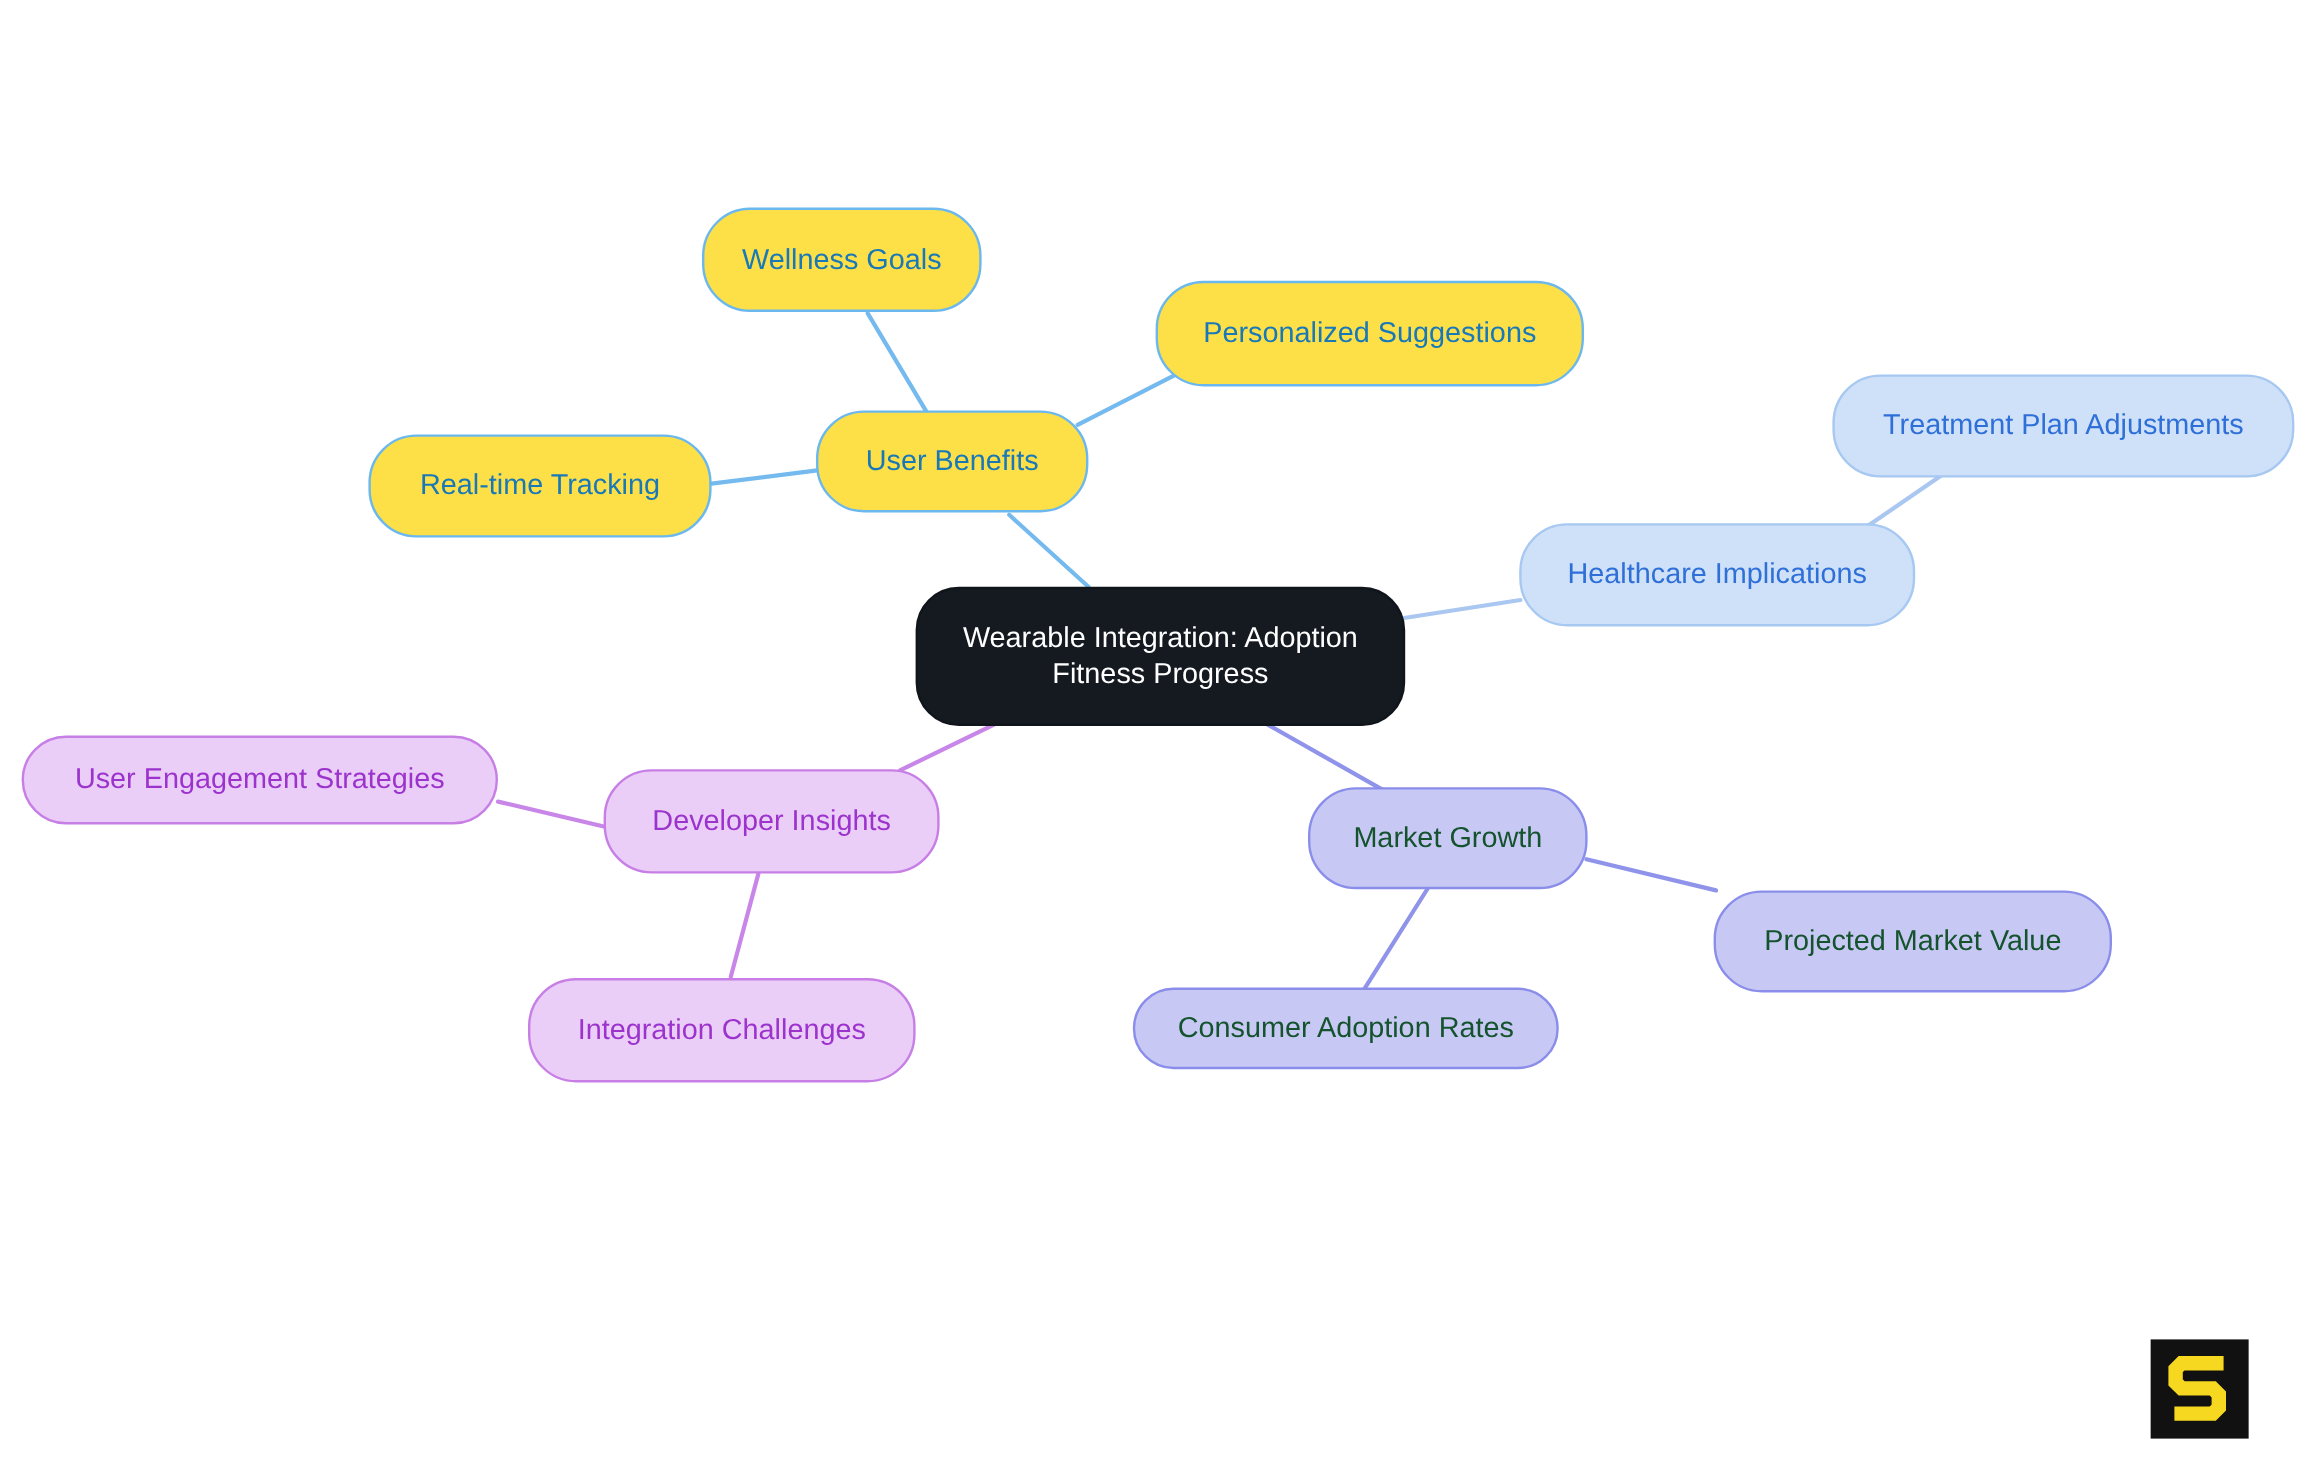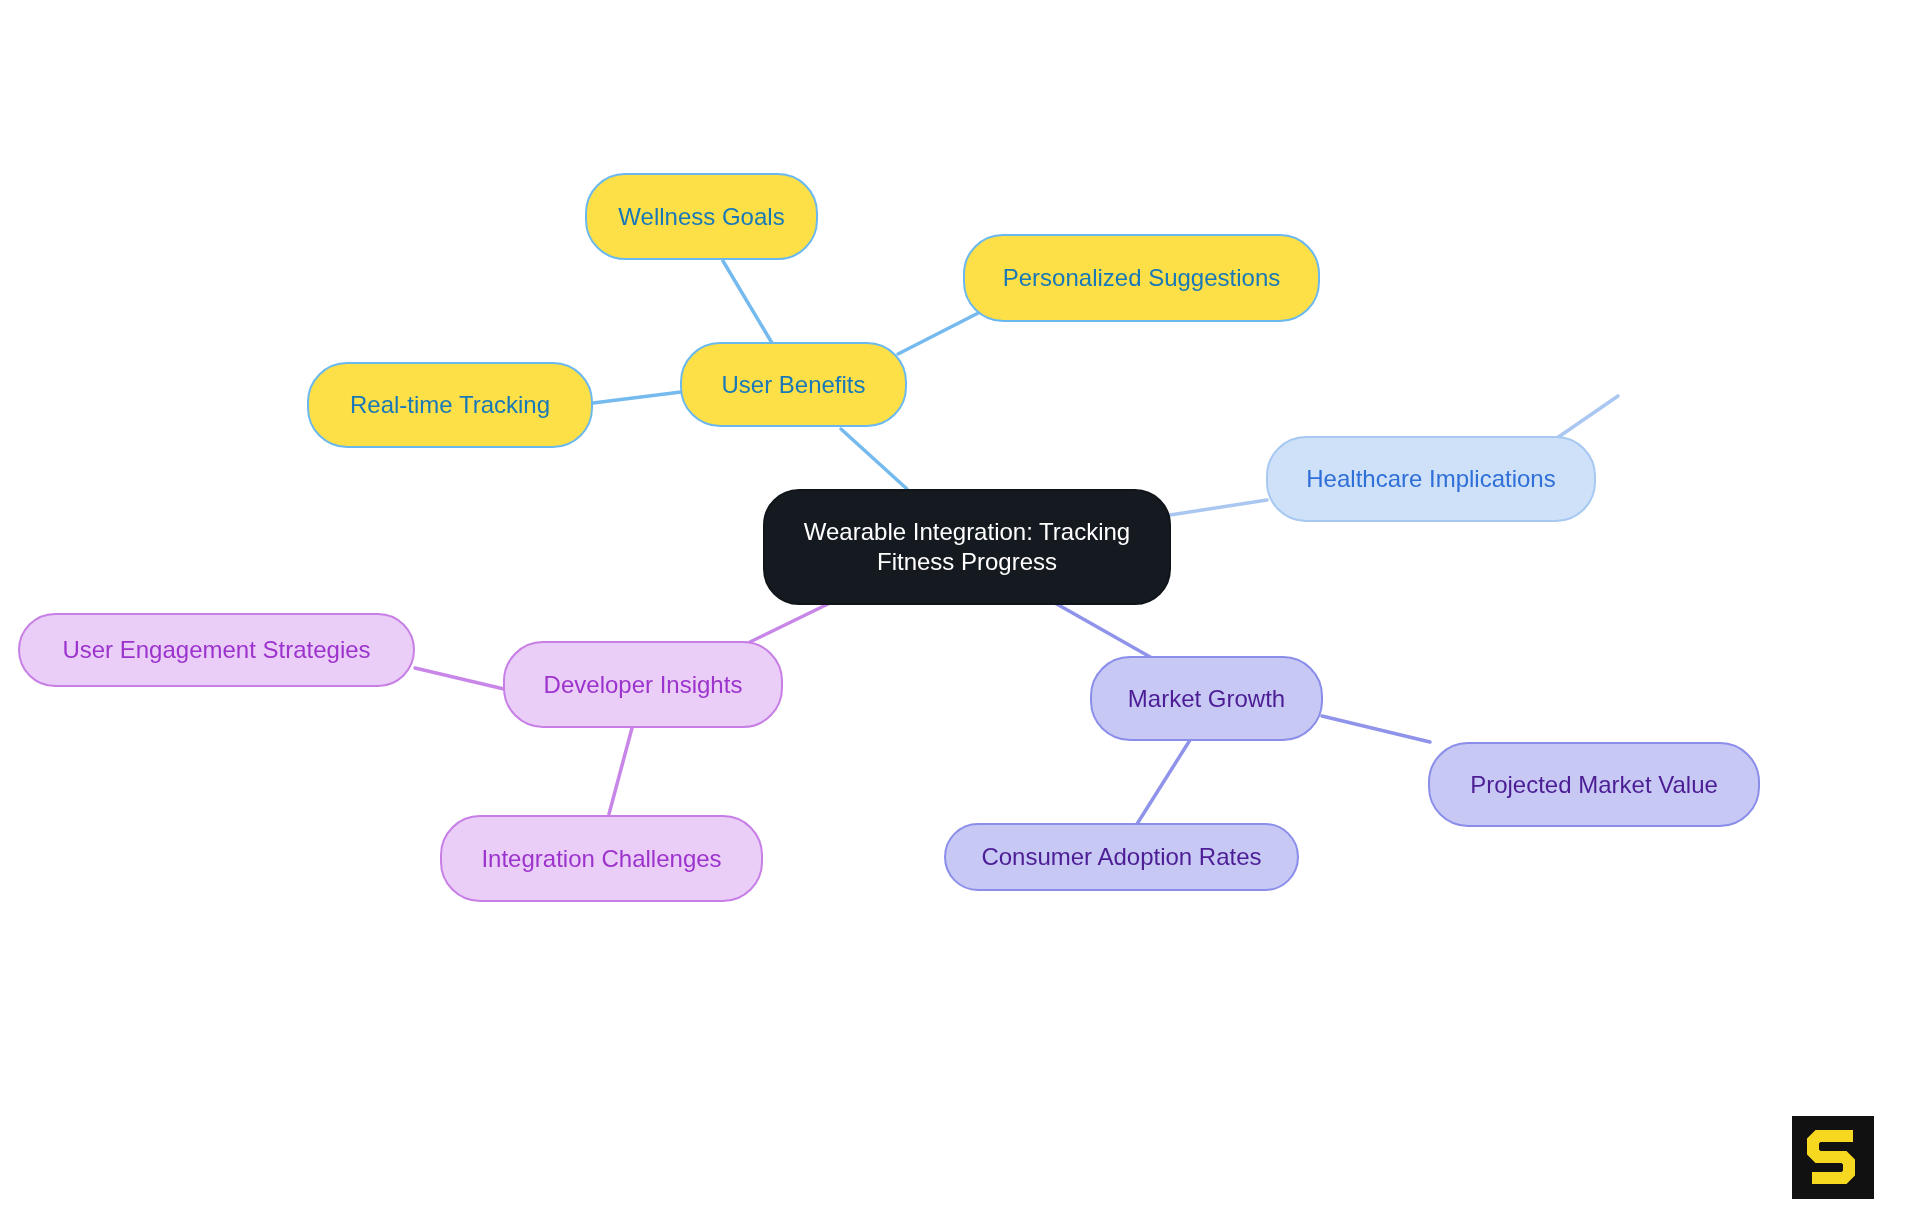--- a/index.html
+++ b/index.html
@@ -12,21 +12,21 @@
   .e-lav{stroke:#8f93ea;}
   .e-lilac{stroke:#c887e8;}
 
   .node{position:absolute;display:flex;align-items:center;justify-content:center;
         box-sizing:border-box;border:2px solid transparent;border-radius:40px;
         font-size:24px;text-align:center;line-height:1.25;cursor:default;white-space:nowrap;}
   .node.central{background:#151a21;border-color:#10151b;color:#ffffff;border-radius:36px;
         white-space:normal;padding:0 34px;font-size:24px;}
   .c-blue{background:#fde047;border-color:#6ab8ee;color:#1878b8;}
   .c-paleblue{background:#cfe1f8;border-color:#a6c8f1;color:#2e6fd8;}
-  .c-lav{background:#c7c9f4;border-color:#8a8eea;color:#4c1d95;}
+  .c-lav{background:#c7c9f4;border-color:#8a8eea;color:#14532d;}
   .c-lilac{background:#eacef8;border-color:#c77fe6;color:#9c33cc;}
 
   .n-central{left:763px;top:489px;width:408px;height:116px;}
   .n-ub {left:680px;top:342px;width:227px;height:85px;}
   .n-wg {left:585px;top:173px;width:233px;height:87px;}
   .n-ps {left:963px;top:234px;width:357px;height:88px;}
   .n-rt {left:307px;top:362px;width:286px;height:86px;}
   .n-hi {left:1266px;top:436px;width:330px;height:86px;}
   .n-tpa{left:1527px;top:312px;width:385px;height:86px;}
   .n-mg {left:1090px;top:656px;width:233px;height:85px;}
@@ -51,28 +51,29 @@
     <line class="e-paleblue" x1="1170" y1="515" x2="1267" y2="500"></line>
     <line class="e-paleblue" x1="1557" y1="438" x2="1618" y2="396"></line>
     <line class="e-lav" x1="1055" y1="603" x2="1152" y2="658"></line>
     <line class="e-lav" x1="1322" y1="716" x2="1430" y2="742"></line>
     <line class="e-lav" x1="1190" y1="740" x2="1137" y2="824"></line>
     <line class="e-lilac" x1="830" y1="603" x2="750" y2="642"></line>
     <line class="e-lilac" x1="504" y1="689" x2="415" y2="668"></line>
     <line class="e-lilac" x1="632" y1="728" x2="609" y2="814"></line>
   </svg>
 
-  <div class="node central n-central">Wearable Integration: Tracking Fitness Progress</div>
+  <div class="node central n-central">Wearable Integration: Adoption Fitness Progress</div>
 
   <div class="node c-blue n-ub">User Benefits</div>
   <div class="node c-blue n-wg">Wellness Goals</div>
   <div class="node c-blue n-ps">Personalized Suggestions</div>
   <div class="node c-blue n-rt">Real-time Tracking</div>
 
   <div class="node c-paleblue n-hi">Healthcare Implications</div>
+  <div class="node c-paleblue n-tpa">Treatment Plan Adjustments</div>
 
   <div class="node c-lav n-mg">Market Growth</div>
   <div class="node c-lav n-pmv">Projected Market Value</div>
   <div class="node c-lav n-car">Consumer Adoption Rates</div>
 
   <div class="node c-lilac n-di">Developer Insights</div>
   <div class="node c-lilac n-ues">User Engagement Strategies</div>
   <div class="node c-lilac n-ic">Integration Challenges</div>
 
   <div class="logo">

